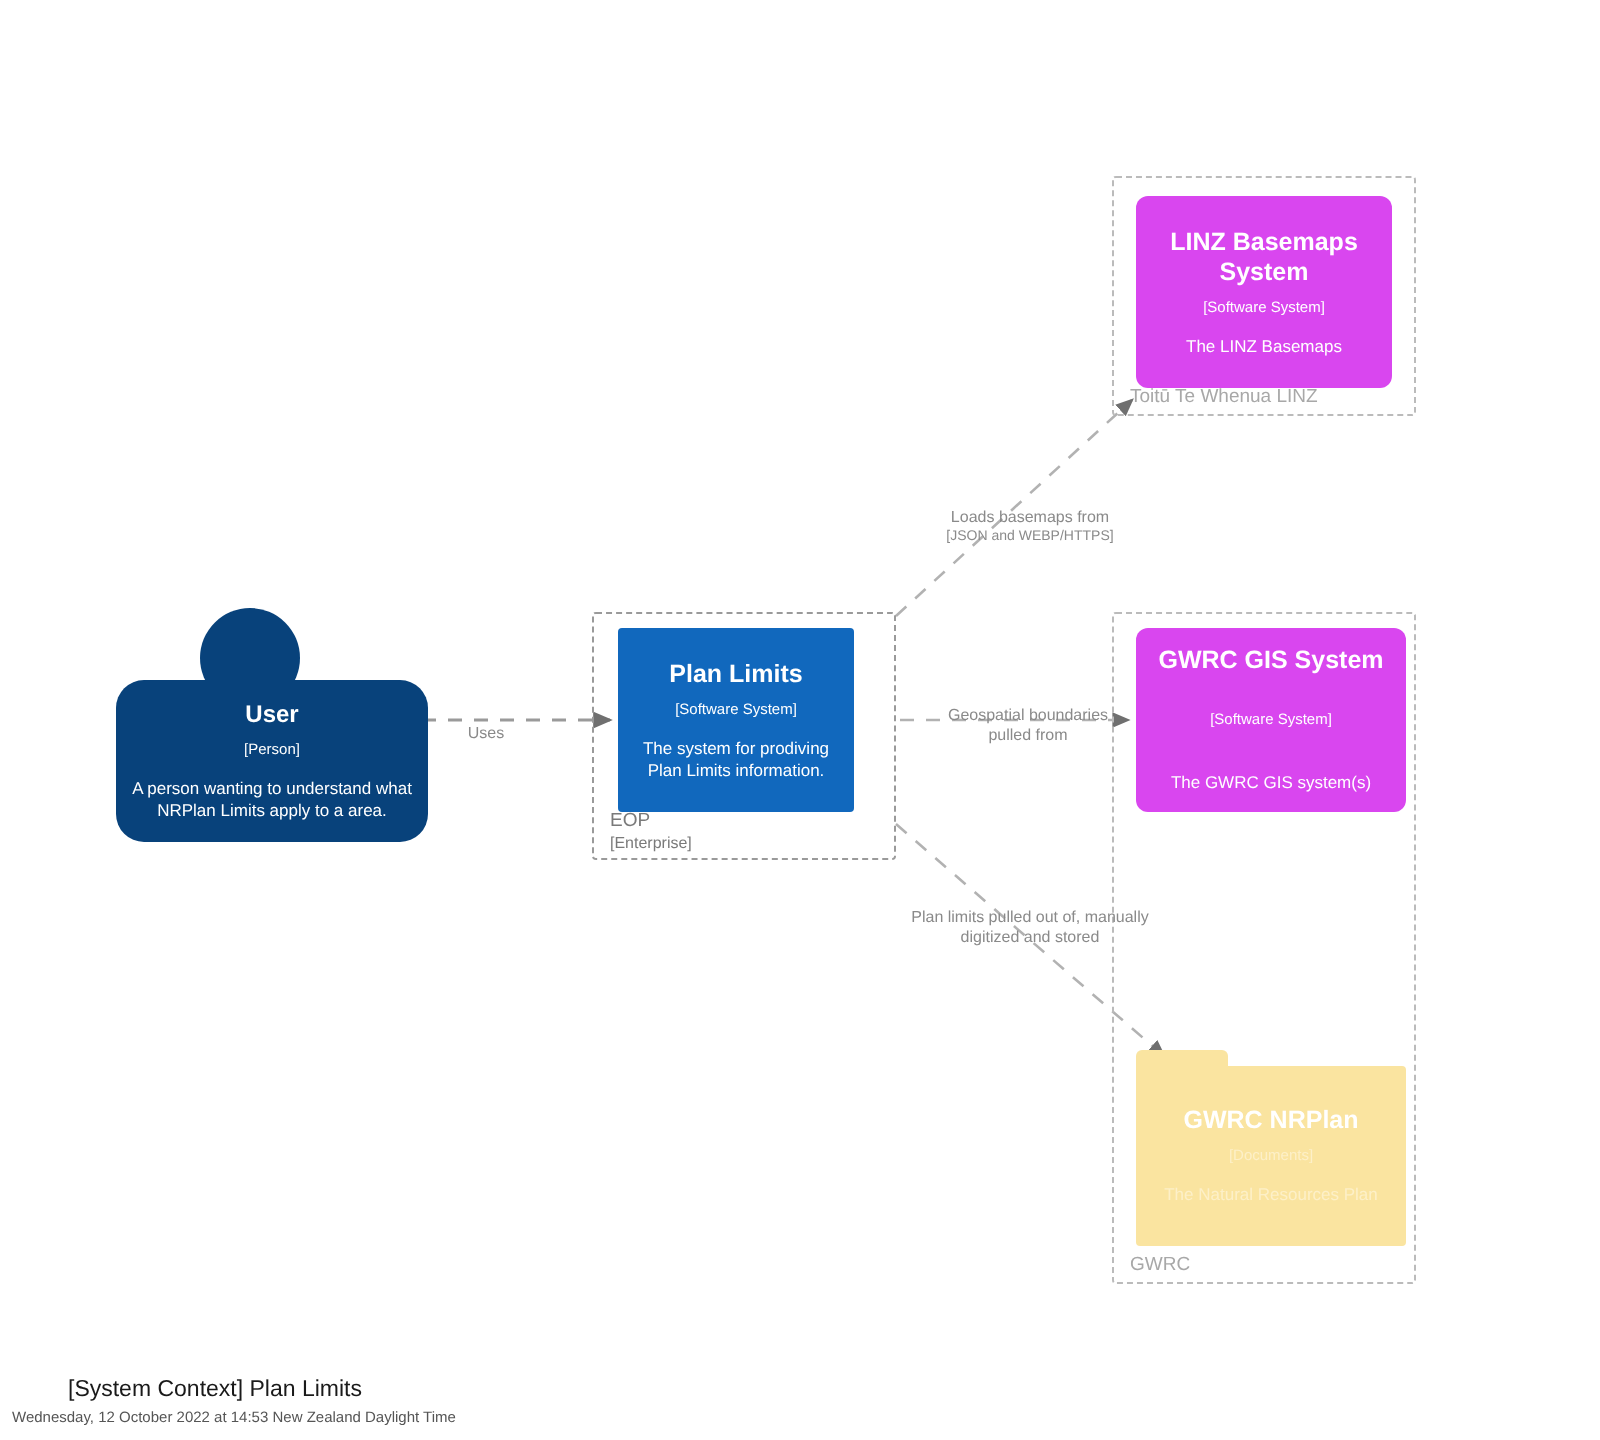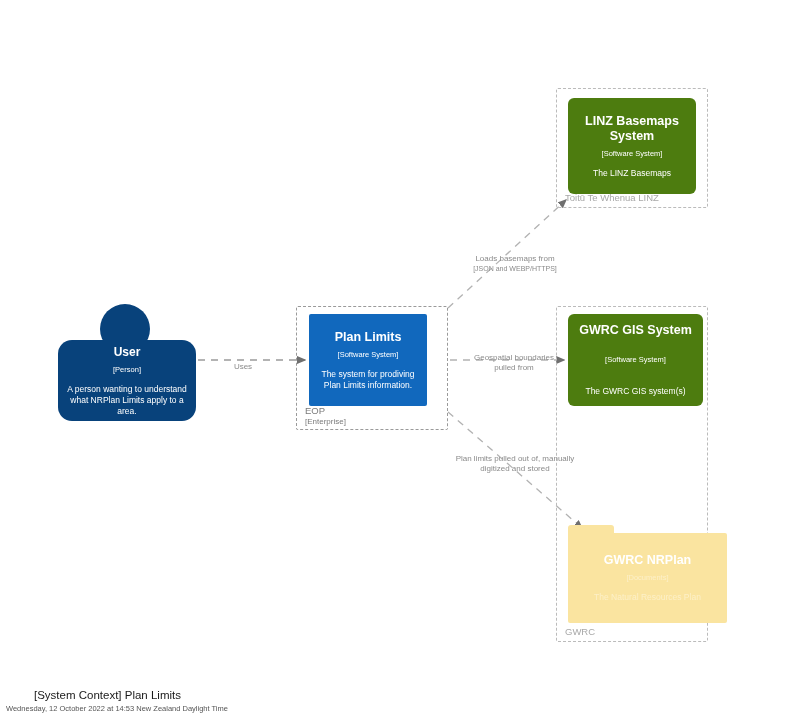--- a/index.html
+++ b/index.html
@@ -76,48 +76,48 @@
     margin-top: 4px;
   }
   .node .n-desc {
     font-size: 8.5px;
     line-height: 11px;
     margin-top: 9px;
   }
 
   
   #person-user {
-    left: 58px; top: 340px; width: 138px; height: 81px;
+    left: 58px; top: 340px; width: 156px; height: 81px;
     background: #08427b;
     border-radius: 14px;
   }
   #person-user-head {
     position: absolute;
     left: 100px; top: 304px;
     width: 50px; height: 50px;
     background: #08427b;
     border-radius: 50%;
   }
   #person-user .n-title { font-size: 12px; }
 
   
   #system-plan-limits {
     left: 309px; top: 314px; width: 118px; height: 92px;
     background: #1168bd;
     border-radius: 2px;
   }
 
   
-  .node.external { background: #4d7c0f; border-radius: 6px; }
+  .node.external { background: #d946ef; border-radius: 6px; }
   #system-linz { left: 568px; top: 98px; width: 128px; height: 96px; }
   #system-gwrc-gis { left: 568px; top: 314px; width: 135px; height: 92px; gap: 12px; }
 
   
   #doc-gwrc-nrplan {
-    left: 568px; top: 533px; width: 159px; height: 90px;
+    left: 568px; top: 533px; width: 135px; height: 90px;
     background: #fae4a0;
     color: #ffffff;
     border-radius: 2px;
   }
   #doc-nrplan-tab {
     position: absolute;
     left: 568px; top: 525px;
     width: 46px; height: 12px;
     background: #fae4a0;
     border-radius: 3px 3px 0 0;

